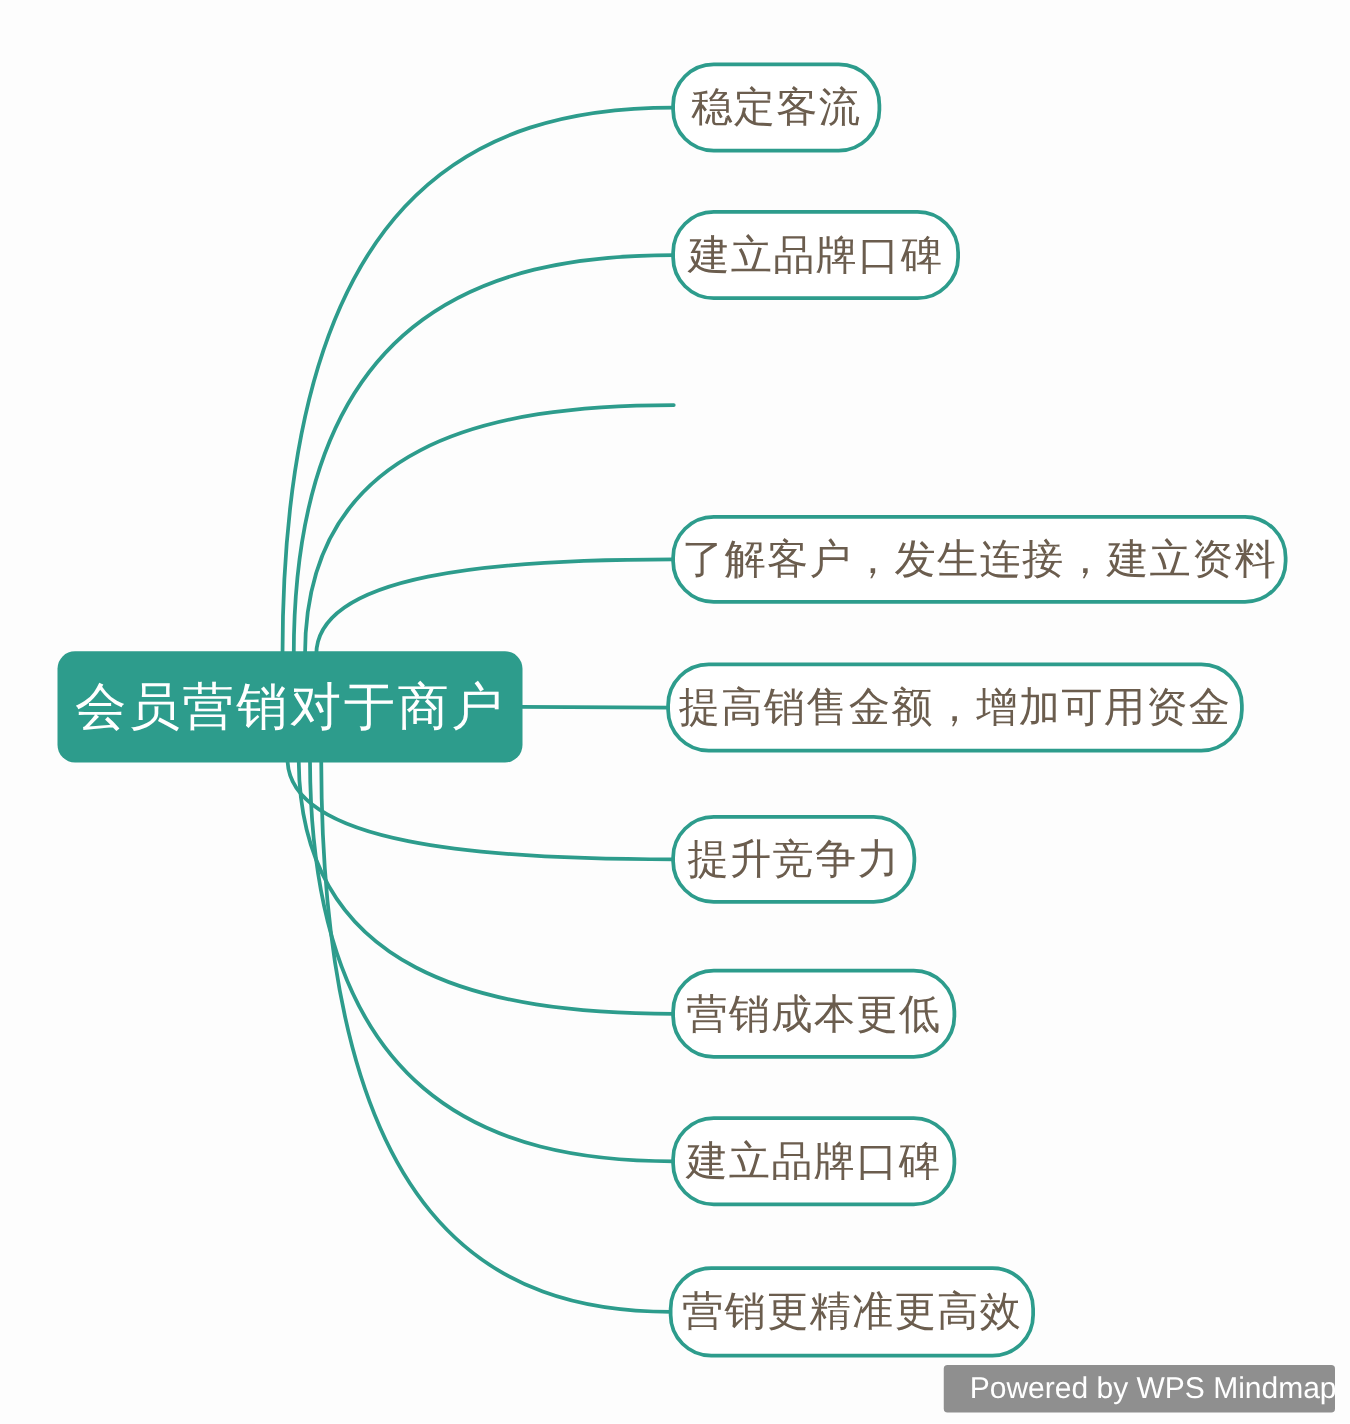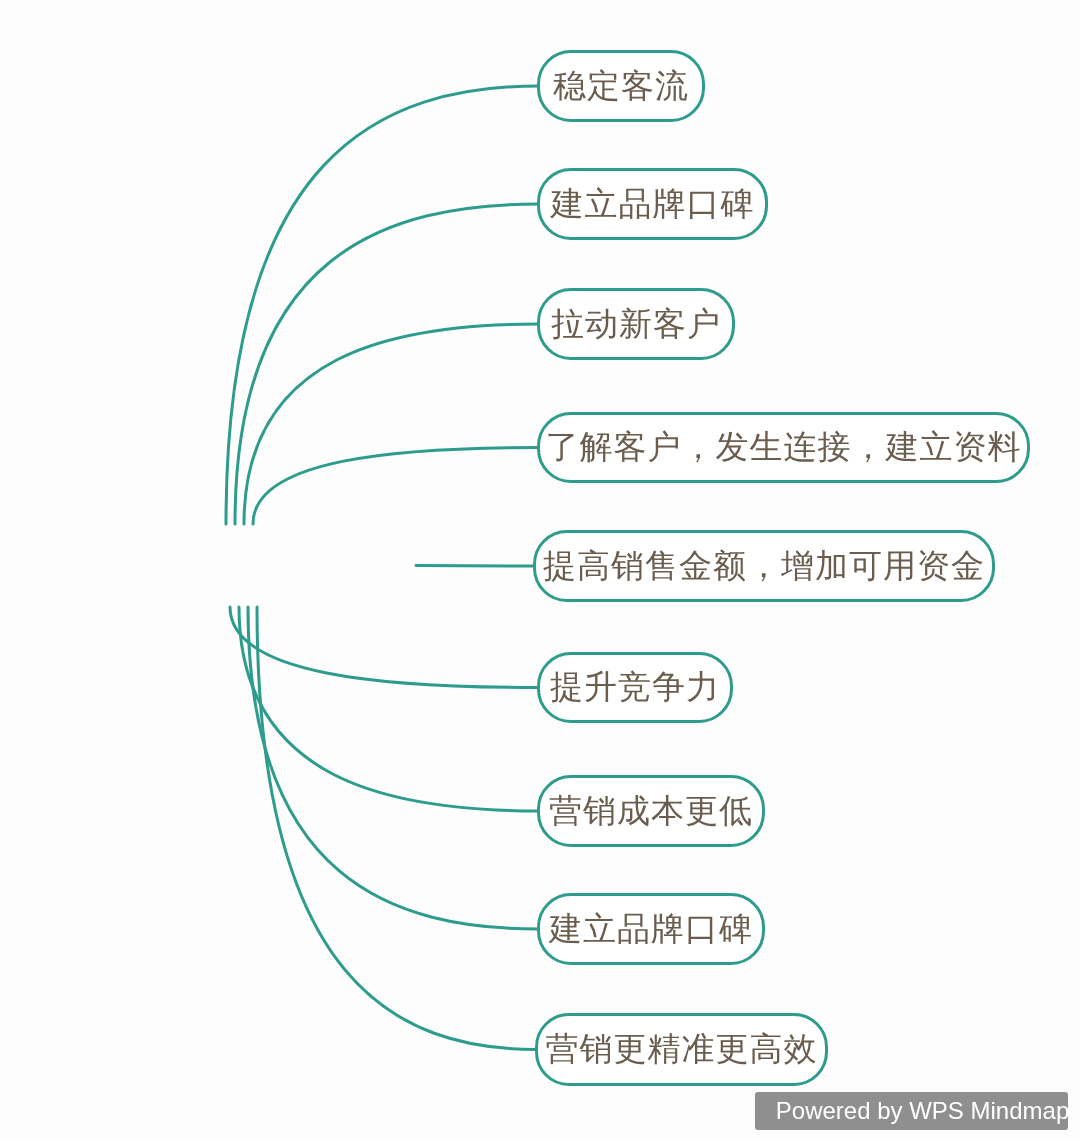--- a/index.html
+++ b/index.html
@@ -66,29 +66,29 @@
       <path d="M 235 524 C 235 252, 387 204, 539 204"></path>
       <path d="M 244 524 C 244 354, 391.5 324, 539 324"></path>
       <path d="M 253 524 C 253 458.975, 396 447.5, 539 447.5"></path>
       <path d="M 416 565.5 L 535 566"></path>
       <path d="M 230 607 C 230 675.425, 384.5 687.5, 539 687.5"></path>
       <path d="M 239 607 C 239 780.4, 389 811, 539 811"></path>
       <path d="M 248 607 C 248 880.7, 393.5 929, 539 929"></path>
       <path d="M 257 607 C 257 983.125, 397 1049.5, 537 1049.5"></path>
     </svg>
 
+  <div class="root-node">
+    <span>会员营销对于商户</span>
+  </div>
 
   <div class="child-node c1">
     <span>稳定客流</span>
   </div>
   <div class="child-node c2">
     <span>建立品牌口碑</span>
-  </div>
-  <div class="child-node c3">
-    <span>拉动新客户</span>
   </div>
   <div class="child-node c5">
     <span>提高销售金额，增加可用资金</span>
   </div>
   <div class="child-node c4">
     <span>了解客户，发生连接，建立资料</span>
   </div>
   <div class="child-node c7">
     <span>营销成本更低</span>
   </div>

